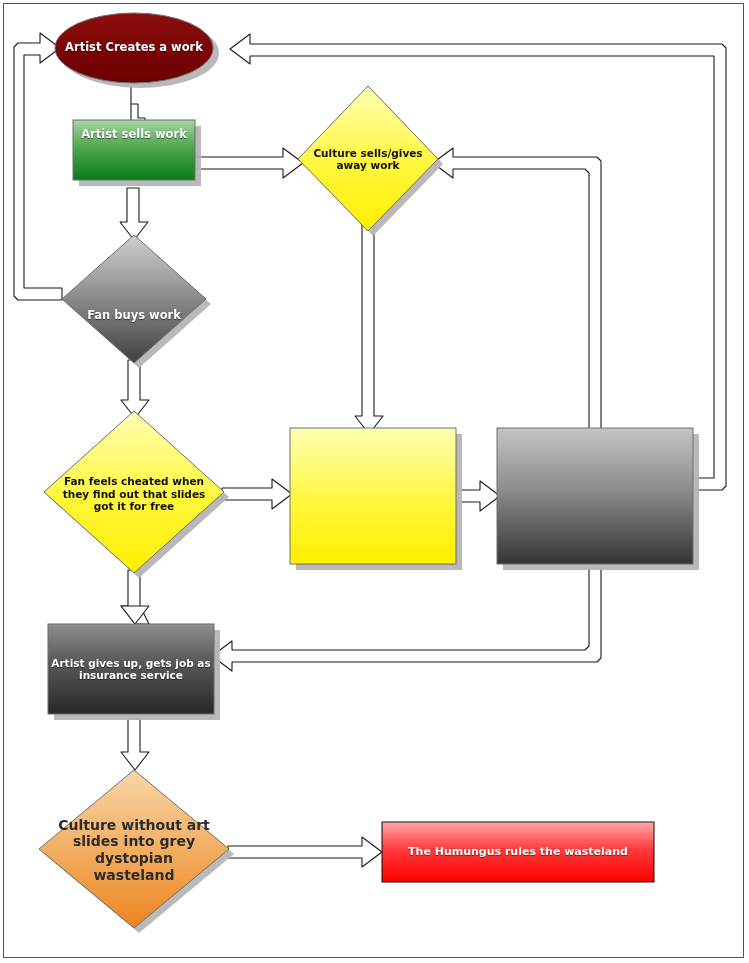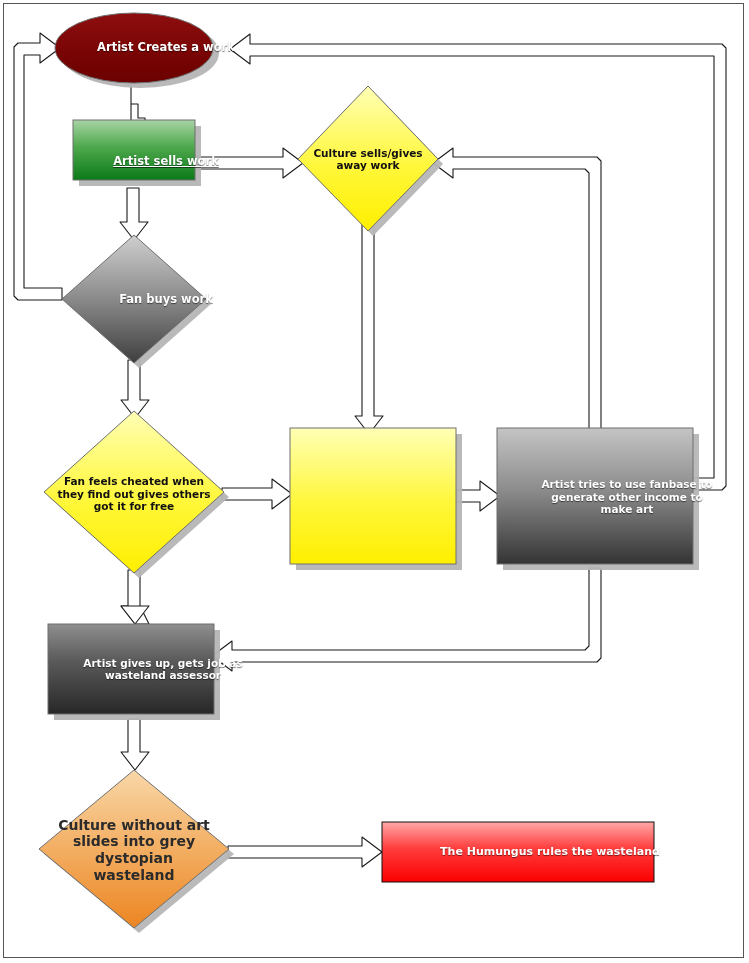--- a/index.html
+++ b/index.html
@@ -24,21 +24,21 @@
     position:absolute;
     display:flex;
     align-items:center;
     justify-content:center;
     text-align:center;
     font-weight:bold;
     line-height:1.18;
     pointer-events:none;
     white-space:pre-line;
   }
-  .lbl-white{color:#ffffff;text-shadow:0 1px 1px rgba(0,0,0,0.55);margin-left:32px;}
+  .lbl-white{color:#ffffff;text-shadow:0 1px 1px rgba(0,0,0,0.55);}
   .lbl-black{color:#111111;}
   .lbl-dark{color:#2b2b2b;}
 </style>
 </head>
 <body>
 
 <div id="page">
 
   <svg id="diagram" viewBox="0 0 749 963">
     <defs>
@@ -148,38 +148,35 @@
       <rect x="48" y="624" width="166" height="90" fill="url(#g-greydark)"></rect>
 
       <polygon points="134,770 229,849 134,928 39,849" fill="url(#g-orange)"></polygon>
 
       <rect x="382" y="822" width="272" height="60" fill="url(#g-red)" stroke="#111111"></rect>
     </g>
   </svg>
 
   <div class="node-label lbl-white" style="left:55px;top:36px;width:158px;height:24px;font-size:11.5px;">Artist Creates a work</div>
 
-  <div class="node-label lbl-white" style="left:76px;top:153px;width:116px;height:18px;font-size:11.5px;text-decoration:underline;">Artist sells work</div>
+  <div class="node-label lbl-white" style="left:76px;top:126px;width:116px;height:18px;font-size:11.5px;">Artist sells work</div>
 
   <div class="node-label lbl-black" style="left:303px;top:140px;width:130px;height:38px;font-size:10.5px;">Culture sells/gives
 away work</div>
 
-  <div class="node-label lbl-white" style="left:74px;top:291px;width:120px;height:18px;font-size:11.5px;">Fan buys work</div>
+  <div class="node-label lbl-white" style="left:74px;top:307px;width:120px;height:18px;font-size:11.5px;">Fan buys work</div>
 
   <div class="node-label lbl-black" style="left:49px;top:474px;width:170px;height:40px;font-size:10.5px;">Fan feels cheated when
-they find out gives others
+they find out that slides
 got it for free</div>
 
 
-  <div class="node-label lbl-white" style="left:501px;top:476px;width:188px;height:42px;font-size:10.5px;">Artist tries to use fanbase to
-generate other income to
-make art</div>
 
   <div class="node-label lbl-white" style="left:51px;top:654px;width:160px;height:30px;font-size:10.5px;">Artist gives up, gets job as
-wasteland assessor</div>
+insurance service</div>
 
   <div class="node-label lbl-dark" style="left:57px;top:829px;width:154px;height:42px;font-size:14px;">Culture without art
 slides into grey
 dystopian wasteland</div>
 
   <div class="node-label lbl-white" style="left:386px;top:843px;width:264px;height:18px;font-size:11px;">The Humungus rules the wasteland</div>
 
   <div id="border-frame"></div>
 </div>
 

